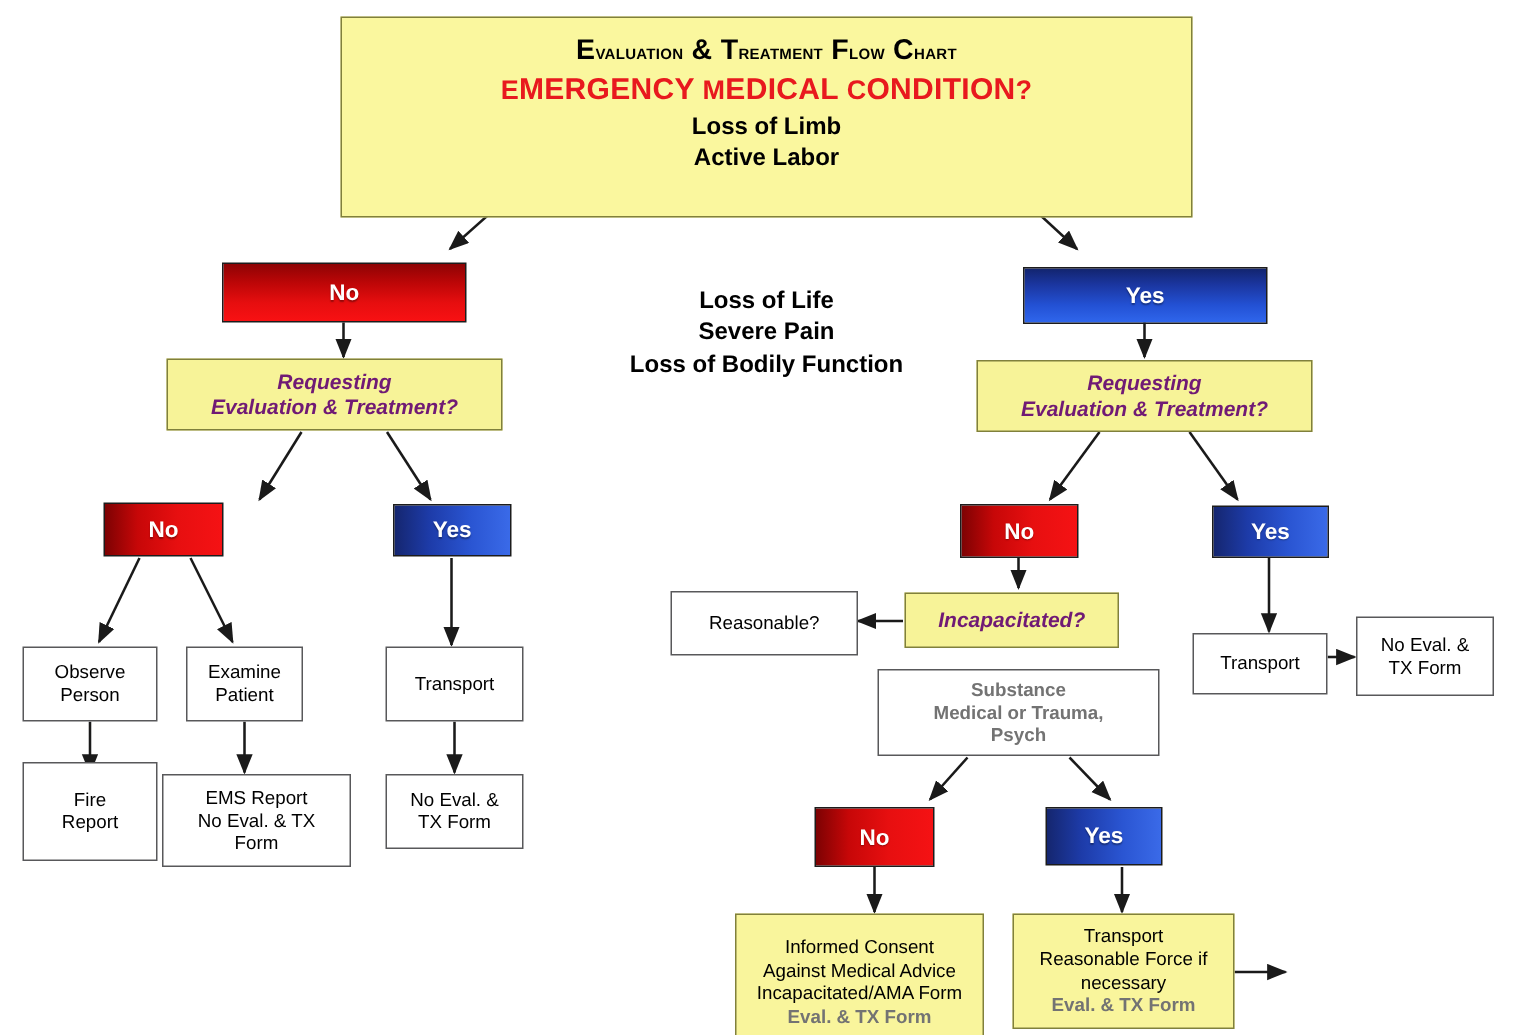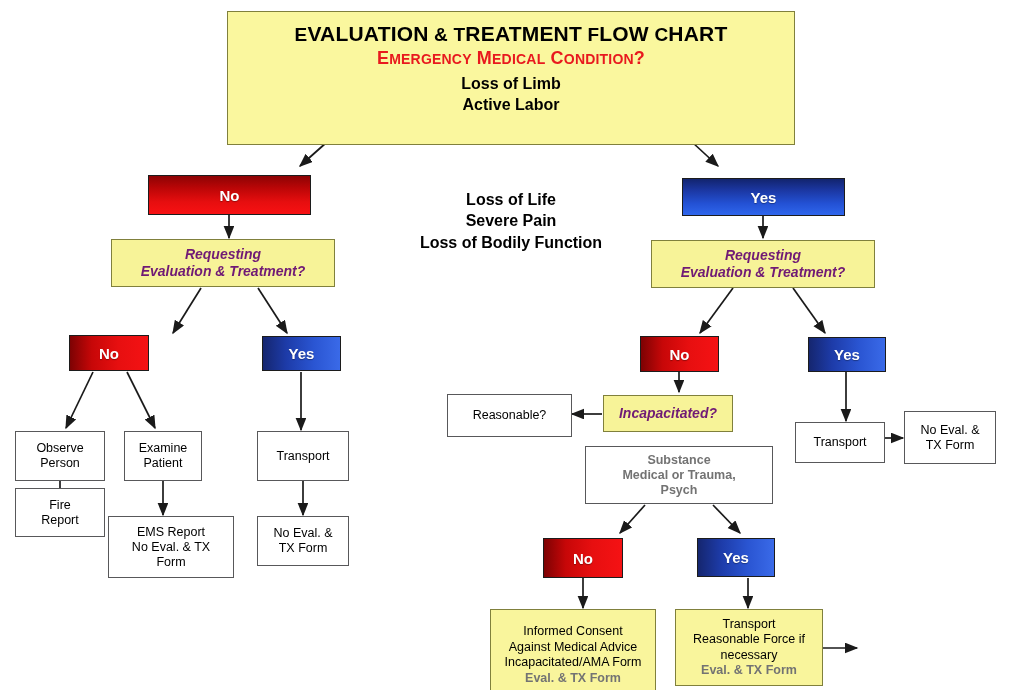--- a/index.html
+++ b/index.html
@@ -69,29 +69,29 @@
     color: #000000;
     justify-content: flex-start;
     padding-top: 10px;
   }
   .t-line1 {
     font-weight: bold;
     font-size: 19px;
     letter-spacing: .2px;
     line-height: 23px;
   }
-  .t-line1 .sc { font-size: 21px; }
+  .t-line1 .sc { font-size: 10px; }
   .t-line2 {
     font-weight: bold;
     font-size: 18px;
     color: #e8191e;
     line-height: 24px;
     letter-spacing: .2px;
   }
-  .t-line2 .sc { font-size: 14px; }
+  .t-line2 .sc { font-size: 20px; }
   .t-cols {
     display: flex;
     justify-content: space-between;
     gap: 74px;
     font-weight: bold;
     font-size: 16px;
     line-height: 21px;
     margin-top: 2px;
     flex-direction: column;
   }
@@ -234,21 +234,21 @@
 
   <div class="node plain" style="left:124px; top:431px; width:78px; height:50px;">
     <span>Examine</span>
     <span>Patient</span>
   </div>
 
   <div class="node plain" style="left:257px; top:431px; width:92px; height:50px;">
     <span>Transport</span>
   </div>
 
-  <div class="node plain" style="left:15px; top:488px; width:90px; height:49px;">
+  <div class="node plain" style="left:15px; top:508px; width:90px; height:66px;">
     <span>Fire</span>
     <span>Report</span>
   </div>
 
   <div class="node plain" style="left:108px; top:516px; width:126px; height:62px;">
     <span>EMS Report</span>
     <span>No Eval. &amp; TX</span>
     <span>Form</span>
   </div>
 
@@ -267,21 +267,21 @@
   </div>
 
   <div class="node chip chip-red-h" style="left:640px; top:336px; width:79px; height:36px;">
     <span>No</span>
   </div>
 
   <div class="node chip chip-blue-h" style="left:808px; top:337px; width:78px; height:35px;">
     <span>Yes</span>
   </div>
 
-  <div class="node yellow" style="left:603px; top:395px; width:130px; height:37px;">
+  <div class="node yellow" style="left:603px; top:395px; width:143px; height:37px;">
     <span>Incapacitated?</span>
   </div>
 
   <div class="node plain" style="left:447px; top:394px; width:125px; height:43px;">
     <span>Reasonable?</span>
   </div>
 
   <div class="node plain" style="left:585px; top:446px; width:188px; height:58px;">
     <span class="red-text">Substance</span>
     <span class="red-text">Medical or Trauma,</span>

